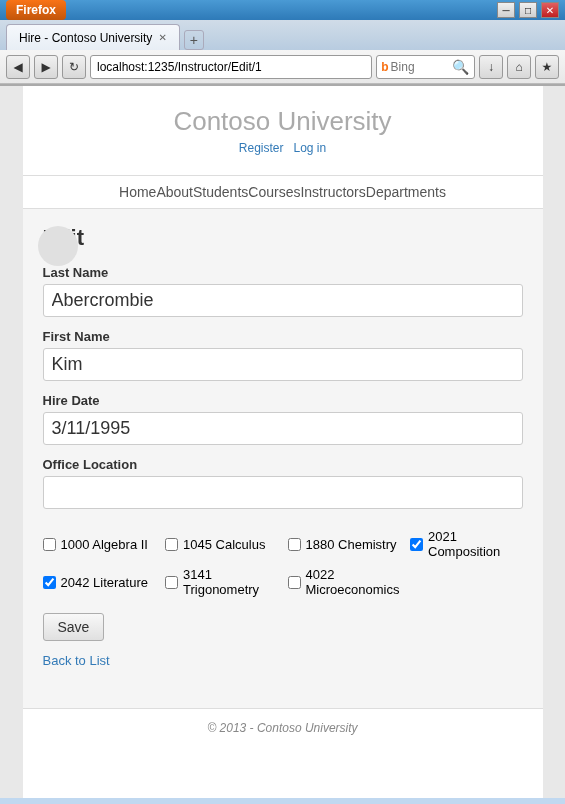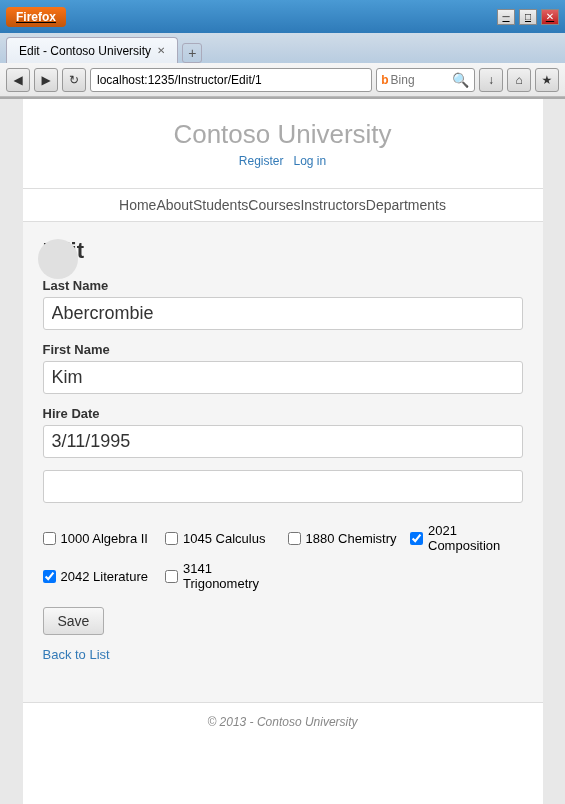--- a/index.html
+++ b/index.html
@@ -14,26 +14,25 @@
     }
 
     
     .browser-chrome {
       background: linear-gradient(to bottom, #f0f0f0, #d8d8d8);
       border-bottom: 2px solid #aaa;
     }
 
     .title-bar {
       background: linear-gradient(to bottom, #4a9ad4, #2e7ab8);
-      height: 33px;
+      height: 20px;
       display: flex;
       align-items: center;
       justify-content: space-between;
       padding: 0 6px;
-      text-decoration: underline;
     }
 
     .firefox-btn {
       background: linear-gradient(to bottom, #f97316, #c2550a);
       border: none;
       border-radius: 4px;
       color: white;
       font-size: 12px;
       font-weight: bold;
       padding: 3px 10px;
@@ -318,21 +317,21 @@
     <button class="firefox-btn">Firefox</button>
     <div class="window-controls">
       <div class="win-btn">─</div>
       <div class="win-btn">□</div>
       <div class="win-btn close">✕</div>
     </div>
   </div>
 
   <div class="tab-bar">
     <div class="tab">
-      <span>Edit - Contoso University</span>
+      <span>Hire - Contoso University</span>
       <span class="tab-close">✕</span>
     </div>
     <button class="new-tab-btn">+</button>
   </div>
 
   <div class="nav-bar">
     <div class="nav-btn">◀</div>
     <div class="nav-btn">▶</div>
     <div class="nav-btn">↻</div>
     <input class="url-bar" type="text" value="localhost:1235/Instructor/Edit/1" style="">
@@ -380,20 +379,21 @@
 
       
       <div class="field-label">First Name</div>
       <input class="field-input" type="text" value="Kim" style="">
 
       
       <div class="field-label">Hire Date</div>
       <input class="field-input" type="text" value="3/11/1995" style="">
 
       
+      <div class="field-label">Office Location</div>
       <input class="field-input" type="text" value="" style="">
 
       
       <div class="courses-grid">
 
         <label class="course-item">
           <input type="checkbox" style="">
           <span>1000 Algebra II</span>
         </label>
         <label class="course-item">
@@ -411,20 +411,24 @@
         </label>
         <label class="course-item">
           <input type="checkbox" checked="" style="">
           <span>2042 Literature</span>
         </label>
         <label class="course-item">
           <input type="checkbox" style="">
           <span>3141 Trigonometry</span>
         </label>
 
+        <label class="course-item">
+          <input type="checkbox" style="">
+          <span>4022 Microeconomics</span>
+        </label>
       </div>
 
       
       <button class="save-btn">Save</button>
 
       <br>
 
       
       <a href="#" class="back-link">Back to List</a>
     </div>

